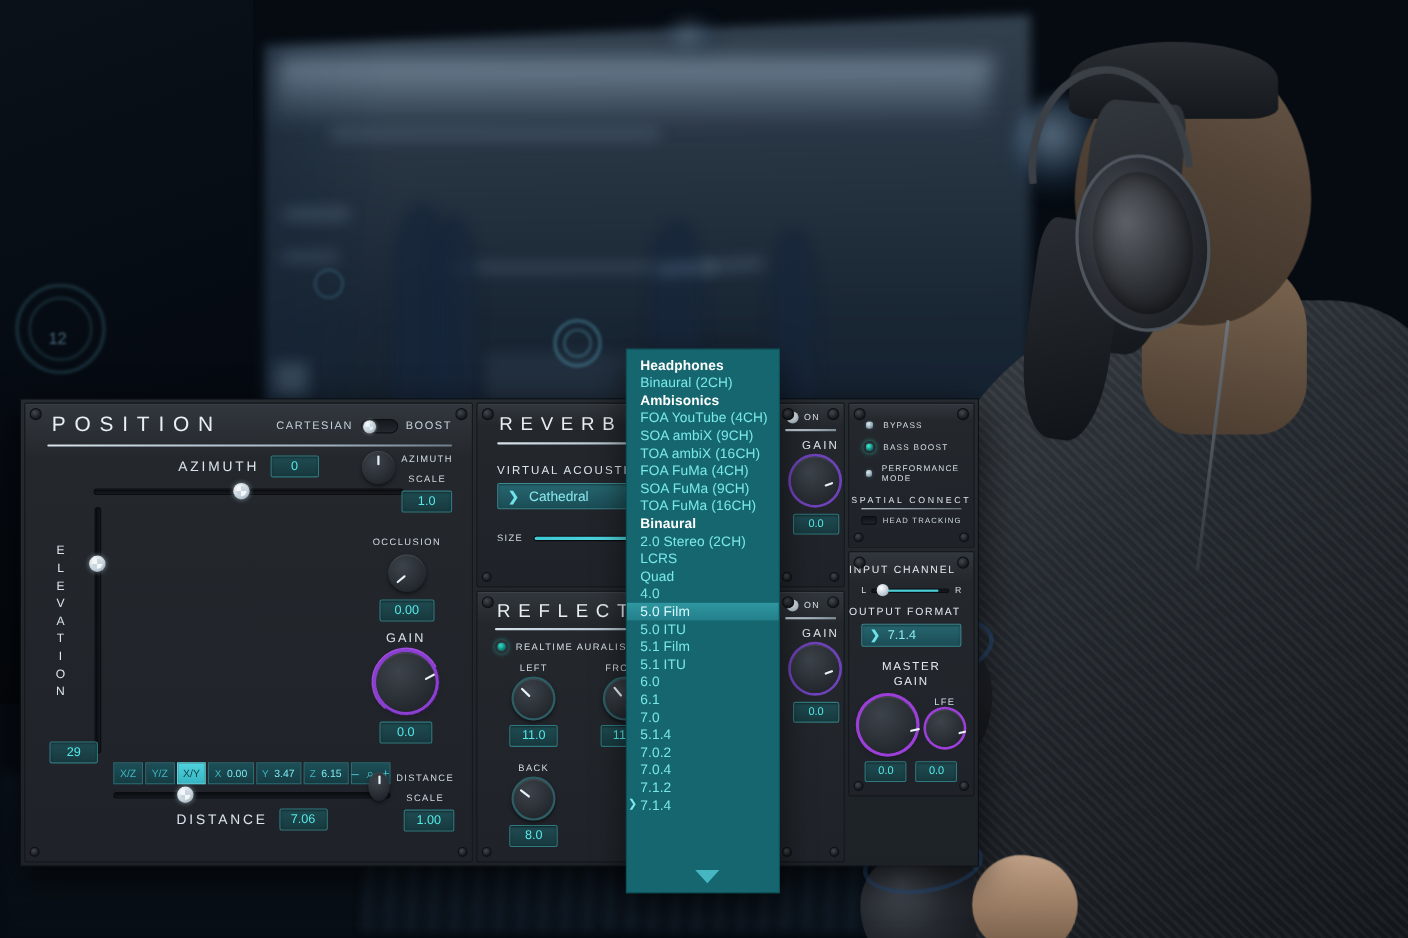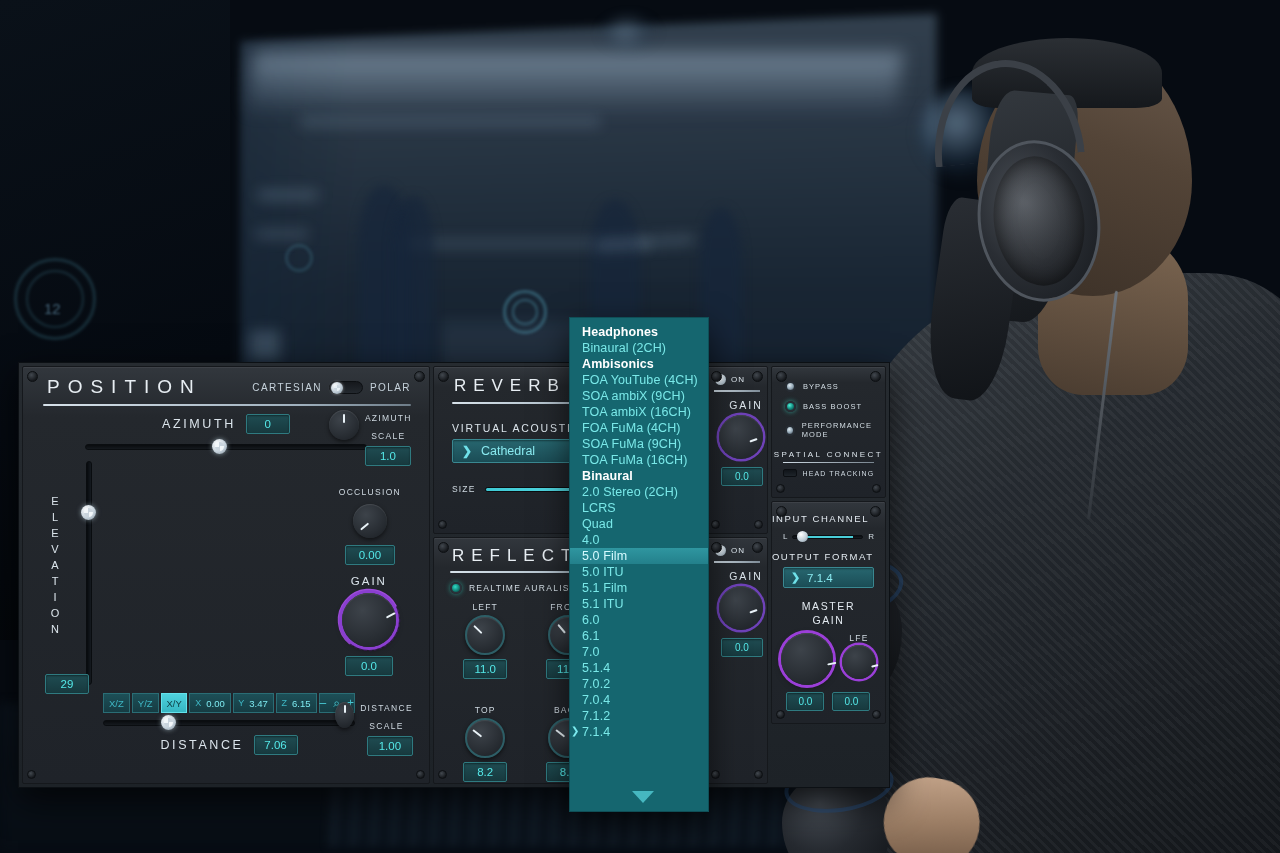--- a/index.html
+++ b/index.html
@@ -334,21 +334,21 @@
   .led {
     width:12px; height:12px; border-radius:50%;
     background:radial-gradient(circle at 40% 36%, #2de0c8, #117a70 60%, #0b3a36);
     border:2px solid #2a3139; box-shadow:0 0 5px rgba(45,224,200,.55);
   }
   .ra-label { font-size:8.5px; letter-spacing:1.3px; color:#d3dde4; }
 
   .knob-grid { display:grid; grid-template-columns:repeat(3,1fr); gap:4px; padding:8px 12px 0 12px; }
   .kcell { text-align:center; }
   .kname { font-size:8.5px; letter-spacing:1.2px; color:#cfd9e1; margin-bottom:3px; }
-  .kv { margin:4px auto 16px; width:28px; }
+  .kv { margin:4px auto 4px; width:28px; }
 
   
   #mid-col { width:62px; }
   .minipanel { width:62px; position:relative; }
   .on-row { display:flex; align-items:center; gap:5px; padding:7px 0 0 8px; }
   .on-dot {
     width:11px; height:11px; border-radius:50%;
     background:radial-gradient(circle at 36% 32%, #fff, #bccad4 60%, #76848f);
   }
   .on-dot::after{content:"";position:absolute;}
@@ -503,21 +503,21 @@
       <span class="scr br"></span>
 
     <div class="ptitle">POSITION</div>
     <div class="ptitle-rule"></div>
 
     <div class="toggle-row">
       <span class="tg-label">CARTESIAN</span>
       <span class="tg-switch">
           <span class="tg-knob"></span>
         </span>
-      <span class="tg-label">POLAR</span>
+      <span class="tg-label">BOOST</span>
     </div>
 
     <div class="azrow">
       <span class="lbl">AZIMUTH</span>
       <span class="vbox">0</span>
     </div>
 
     <div class="hslider">
       <span class="track"></span>
         <span class="thumb" style="left:45%;"></span>
@@ -673,27 +673,20 @@
         </div>
         <div class="kcell">
           <div class="kname">FRONT</div>
           <div class="knob" style="width:40px;height:40px;margin:0 auto;border:2px solid #2d5e66;">
             <span class="ind" style="height:11px;top:4px;transform-origin:50% 140%;transform:translateX(-50%) rotate(-40deg);"></span>
           </div>
           <div class="vbox kv">11.2</div>
         </div>
         <div class="kcell"></div>
 
-        <div class="kcell" style="margin-top:6px;">
-          <div class="kname">TOP</div>
-          <div class="knob" style="width:40px;height:40px;margin:0 auto;border:2px solid #2d5e66;">
-            <span class="ind" style="height:11px;top:4px;transform-origin:50% 140%;transform:translateX(-50%) rotate(-52deg);"></span>
-          </div>
-          <div class="vbox kv">8.2</div>
-        </div>
         <div class="kcell" style="margin-top:6px;">
           <div class="kname">BACK</div>
           <div class="knob" style="width:40px;height:40px;margin:0 auto;border:2px solid #2d5e66;">
             <span class="ind" style="height:11px;top:4px;transform-origin:50% 140%;transform:translateX(-50%) rotate(-52deg);"></span>
           </div>
           <div class="vbox kv">8.0</div>
         </div>
         <div class="kcell"></div>
       </div>
     </div>

